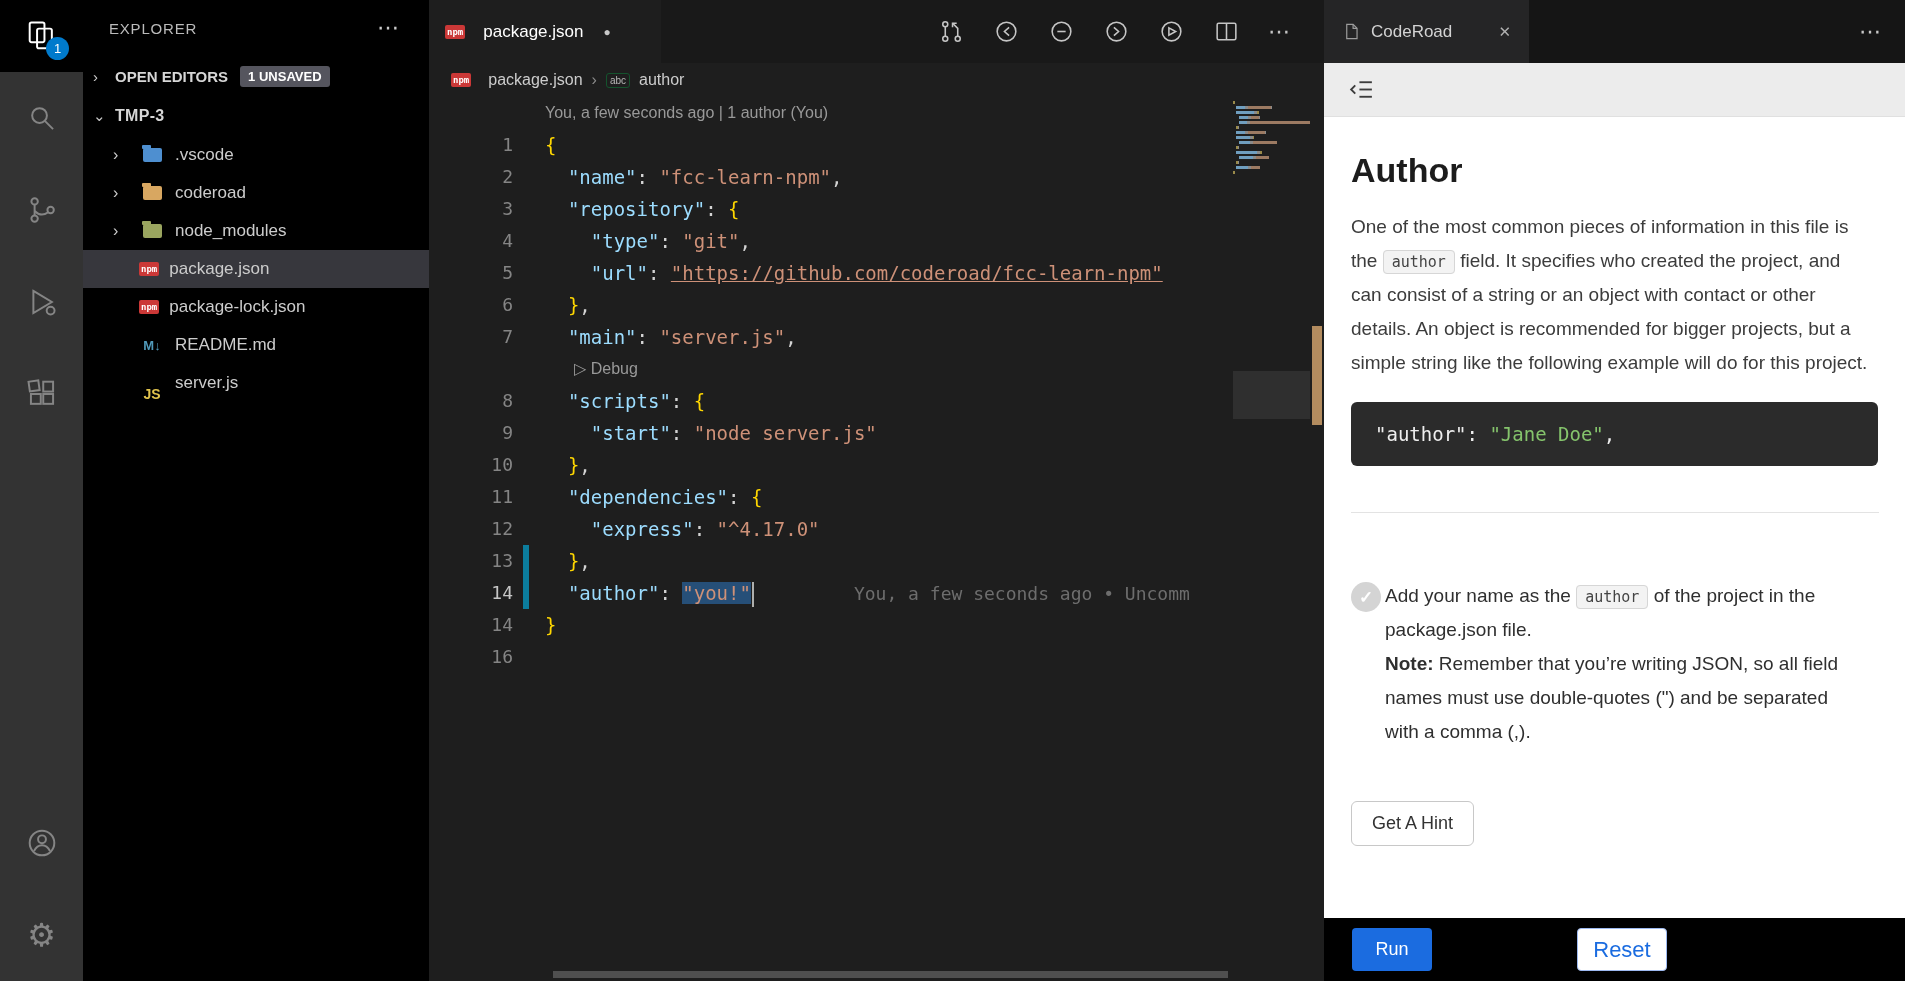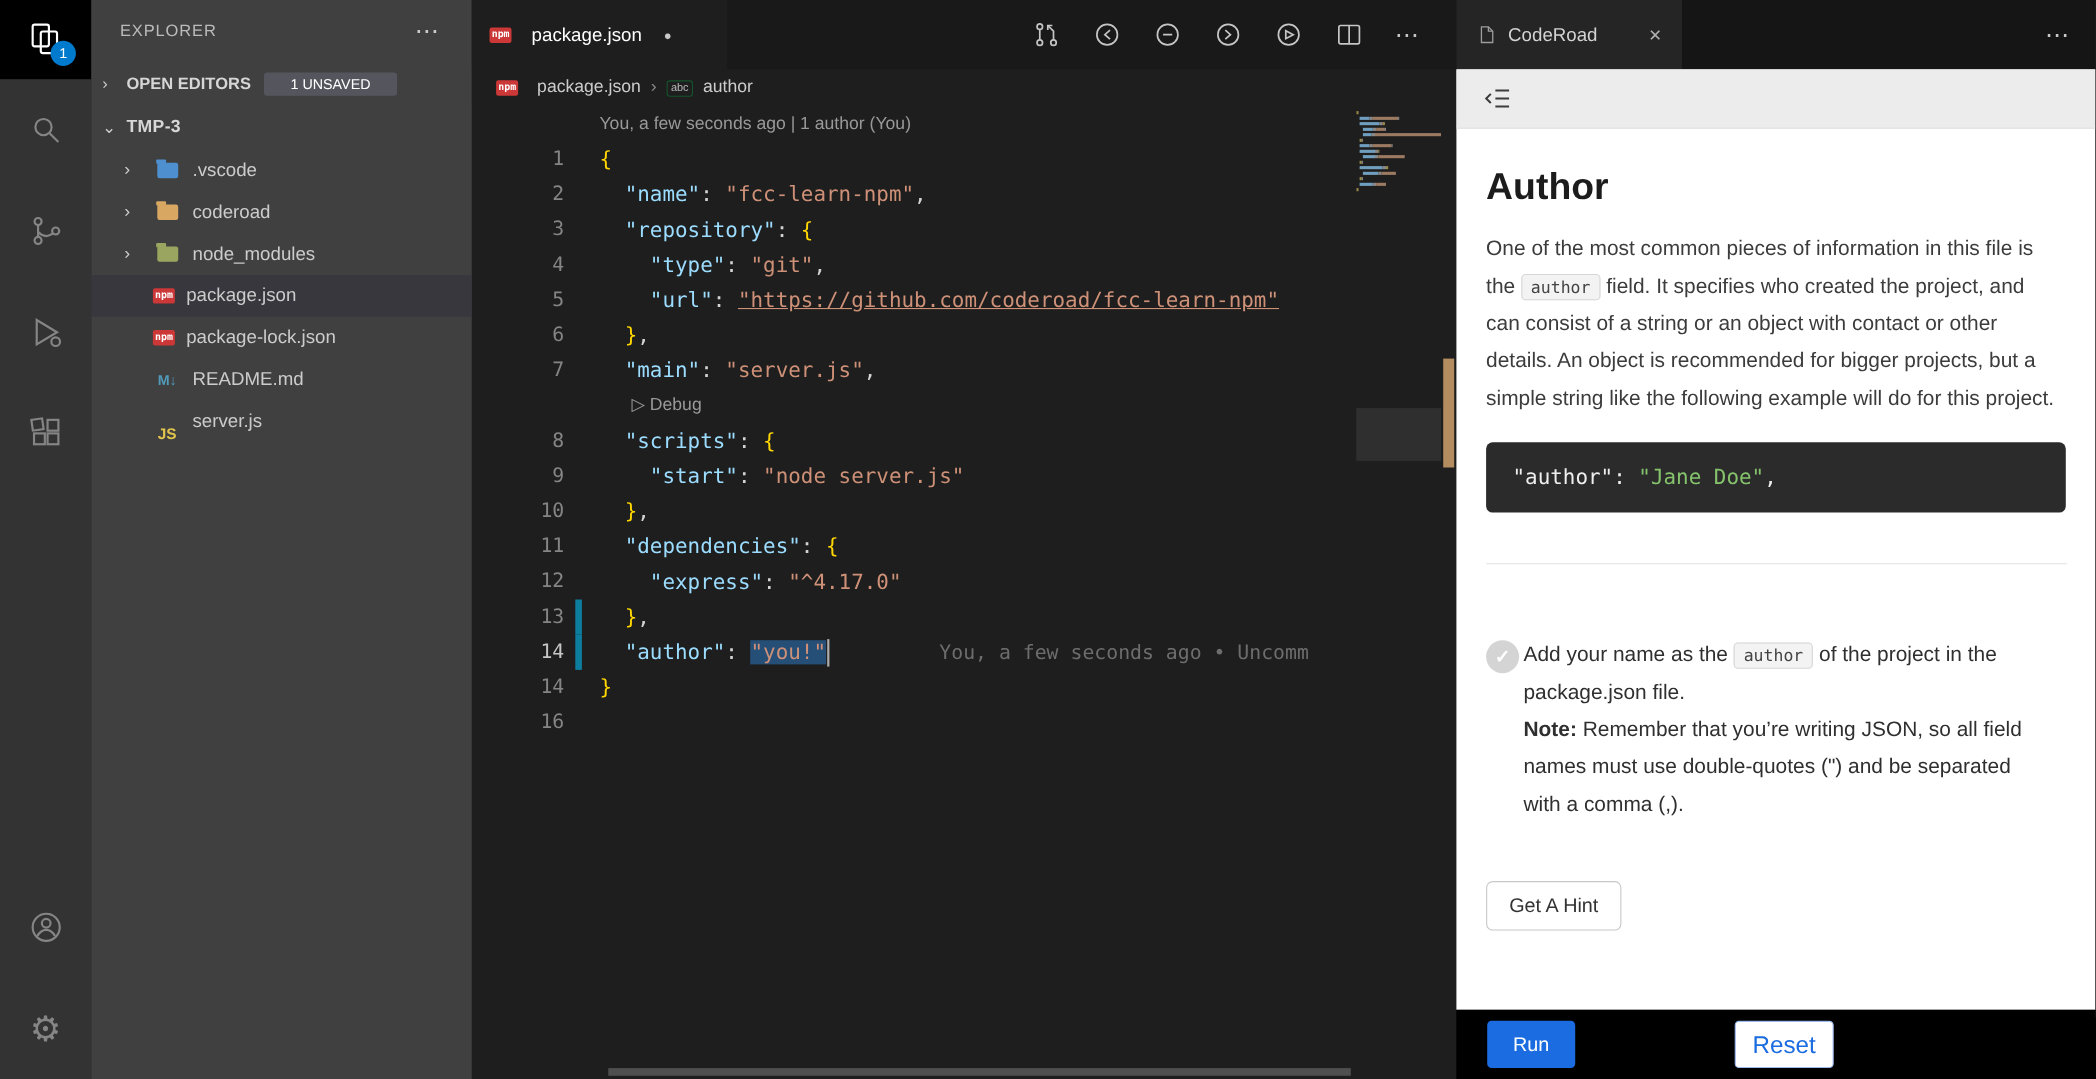--- a/index.html
+++ b/index.html
@@ -11,27 +11,27 @@
   #activity-bar { position:absolute; left:0; top:0; width:83px; height:981px; background:#333333; }
   .ab-item { height:92px; display:flex; align-items:center; justify-content:center; position:relative; color:#858585; cursor:pointer; }
   .ab-item.active { height:72px; background:#000; color:#ffffff; }
   .ab-badge { position:absolute; right:14px; bottom:12px; width:23px; height:23px; border-radius:50%;
               background:var(--accent-blue,#007acc); color:#fff; font-size:13px; display:flex; align-items:center; justify-content:center; }
   .ab-bottom { position:absolute; bottom:0; left:0; width:83px; }
   .ab-item svg { stroke:currentColor; fill:none; stroke-width:1.6; width:32px; height:32px; }
   .gear-glyph { font-size:32px; line-height:1; color:#858585; font-family:"DejaVu Sans", sans-serif; }
 
   
-  #sidebar { position:absolute; left:83px; top:0; width:346px; height:981px; background:#404040; color:#cccccc; }
+  #sidebar { position:absolute; left:83px; top:0; width:346px; height:981px; background:#000000; color:#cccccc; }
   #sb-header { height:56px; display:flex; align-items:center; padding-left:26px; position:relative; }
   #sb-title { font-size:15px; letter-spacing:.8px; color:#bbbbbb; }
   #sb-more { position:absolute; right:30px; font-size:22px; color:#cccccc; cursor:pointer; }
   .sb-section { height:40px; display:flex; align-items:center; padding-left:10px; font-weight:bold; font-size:15px; color:#d6d6d6; cursor:pointer; }
   .sb-section .chev { width:22px; font-size:15px; font-weight:normal; color:#cccccc; }
-  #oe-badge { margin-left:12px; background:#55555e; color:#ffffff; font-weight:normal; font-size:13px; padding:3px 24px; border-radius:3px; }
+  #oe-badge { margin-left:12px; background:#55555e; color:#ffffff; font-weight:bold; font-size:13px; padding:3px 8px; border-radius:3px; }
   #root-row { font-size:16px; letter-spacing:.3px; }
   .tree-row { height:38px; display:flex; align-items:center; padding-left:30px; font-size:17px; cursor:pointer; }
   .tree-row.selected { background:#37373d; }
   .tree-row .chev { width:26px; color:#cccccc; font-size:16px; }
   .flabel { margin-left:2px; }
   .fi { width:26px; height:20px; margin-right:8px; display:flex; align-items:center; justify-content:center; position:relative; flex:none; }
   .fi.folder-vscode::before, .fi.folder-orange::before, .fi.folder-green::before {
      content:""; width:19px; height:14px; border-radius:2px; display:block; }
   .fi.folder-vscode::after, .fi.folder-orange::after, .fi.folder-green::after {
      content:""; position:absolute; top:0px; left:3px; width:9px; height:4px; border-radius:1px; }

